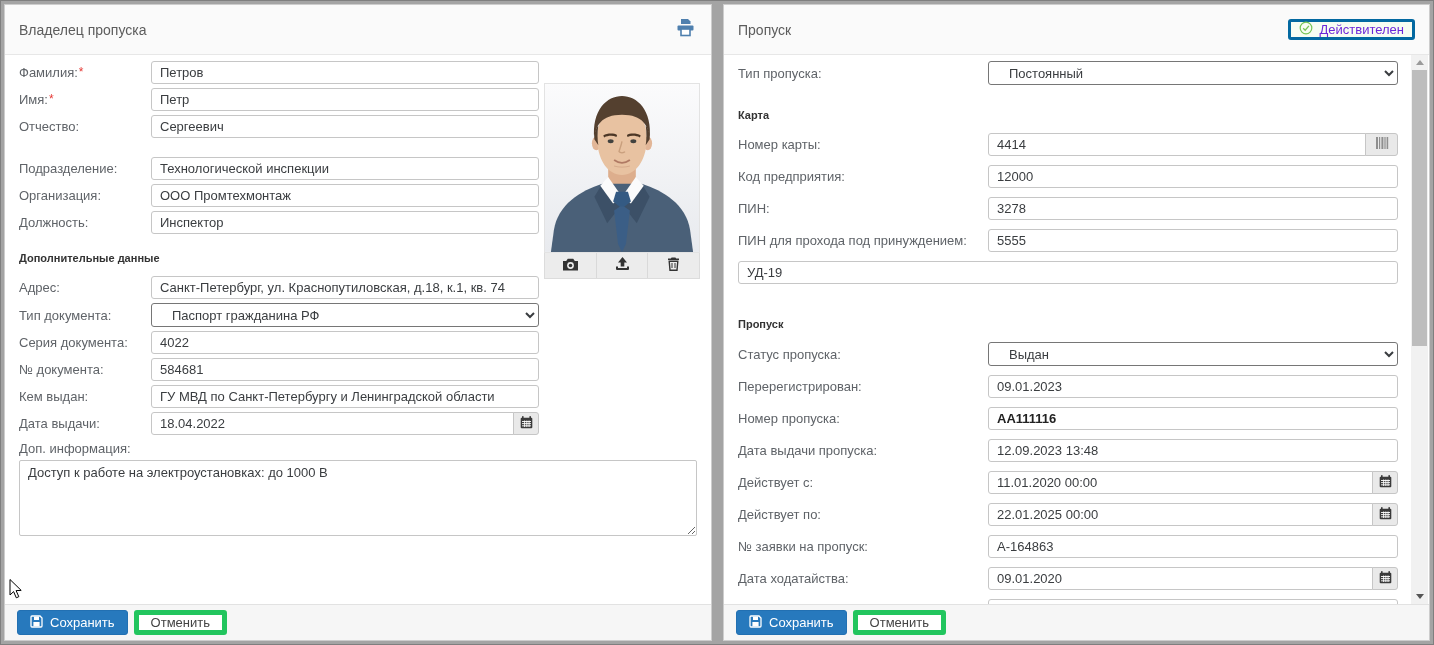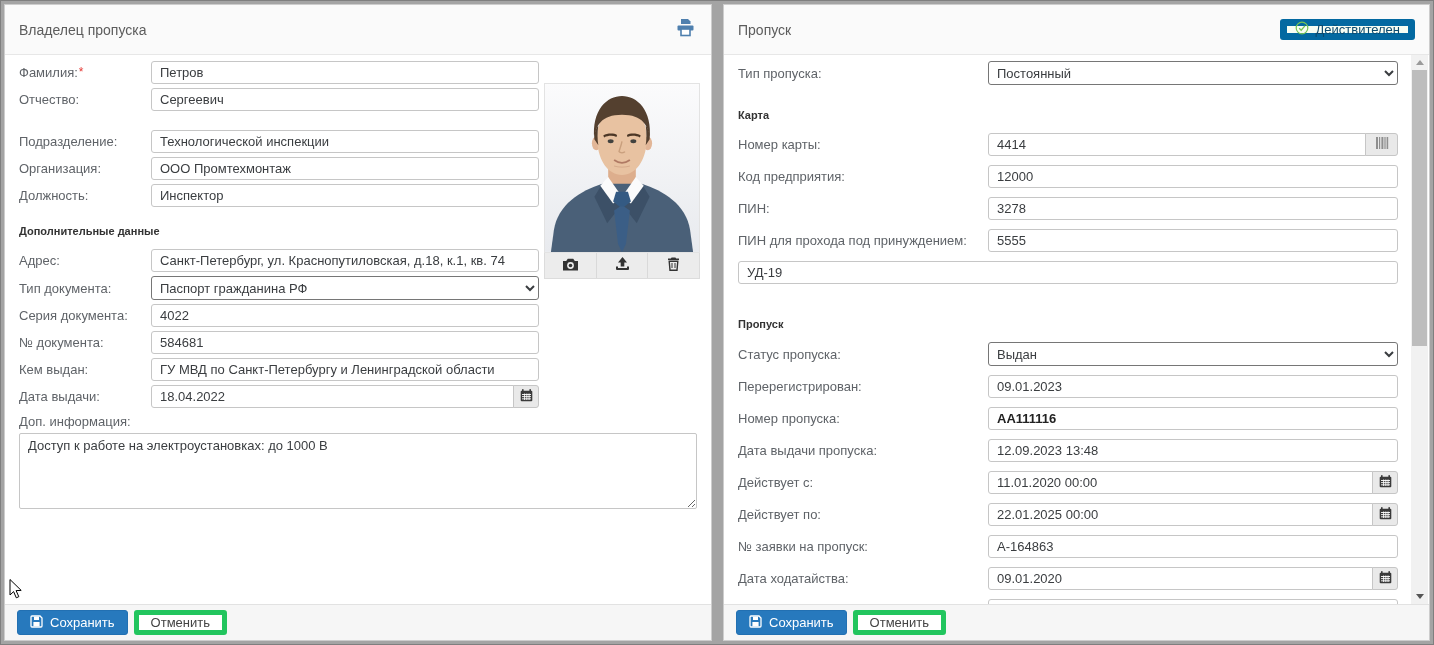--- a/index.html
+++ b/index.html
@@ -58,21 +58,21 @@
   input[type=text] {
     width:100%; height:23px;
     border:1px solid #c6c6c6; border-radius:3px;
     padding:0 8px; font-size:13px; color:#3a3d40;
     font-family:inherit; background:#fff; outline:none;
   }
   input.bold { font-weight:700; color:#222; }
   select {
     width:100%; height:24px;
     border:1px solid #767676; border-radius:3px;
-    padding:0 4px; font-size:13px; color:#3a3d40;
+    padding:0 16px; font-size:13px; color:#3a3d40;
     font-family:inherit; background:#fff; outline:none;
   }
   .igroup { width:100%; display:flex; }
   .igroup input[type=text] { border-radius:3px 0 0 3px; }
   .addon-btn {
     flex:none; width:26px; height:23px;
     margin-left:-1px;
     border:1px solid #c6c6c6; border-radius:0 3px 3px 0;
     background:#e9e9e9;
     display:flex; align-items:center; justify-content:center;
@@ -83,22 +83,22 @@
   .gap15 { height:15px; }
   
   .btn { height:25px; border-radius:3px; font-size:13px; font-family:inherit;
          display:inline-flex; align-items:center; gap:7px; padding:0 12px; cursor:pointer; }
   .btn-primary { background:#2779bd; border:1px solid #2270b2; color:#fff;text-align:center; }
   .btn-default { background:#fff; border:5px solid #22c55e; color:#444; }
   
   .badge {
     margin-left:auto;
     display:flex; align-items:center; gap:6px;
-    border:7px solid #0369a1; border-radius:3px;
-    background:#f7fdf3; color:#0c4a6e;
+    border:3px solid #0369a1; border-radius:3px;
+    background:#f7fdf3; color:#6d28d9;
     font-size:13px; height:21px; padding:0 8px;
   }
   .hdr-icon-btn { margin-left:auto; background:none; border:none; cursor:pointer; padding:2px; }
   
   .photo-box { position:absolute; top:28px; right:11px; width:156px; }
   .photo-box svg.portrait { display:block; width:156px; height:170px; border:1px solid #e3e3e3; }
   .photo-toolbar { display:flex; border:1px solid #dcdcdc; border-top:none; background:#ececec; height:26px; }
   .photo-toolbar .pbtn {
     flex:1; background:#ececec; border:none; border-right:1px solid #d9d9d9;
     display:flex; align-items:center; justify-content:center; cursor:pointer;
@@ -147,20 +147,26 @@
         </span>
       </button>
     </div>
 
     <div class="panel-body">
 
       <div class="row">
         <span class="lbl"><span>Фамилия:</span><span class="req">*</span></span>
         <span class="ctrl">
             <input type="text" value="Петров" style="">
+          </span>
+      </div>
+      <div class="row">
+        <span class="lbl"><span>Имя:</span><span class="req">*</span></span>
+        <span class="ctrl">
+            <input type="text" value="Петр" style="">
           </span>
       </div>
       <div class="row">
         <span class="lbl">Отчество:</span>
         <span class="ctrl">
             <input type="text" value="Сергеевич" style="">
           </span>
       </div>
 
       <div class="gap15"></div>

